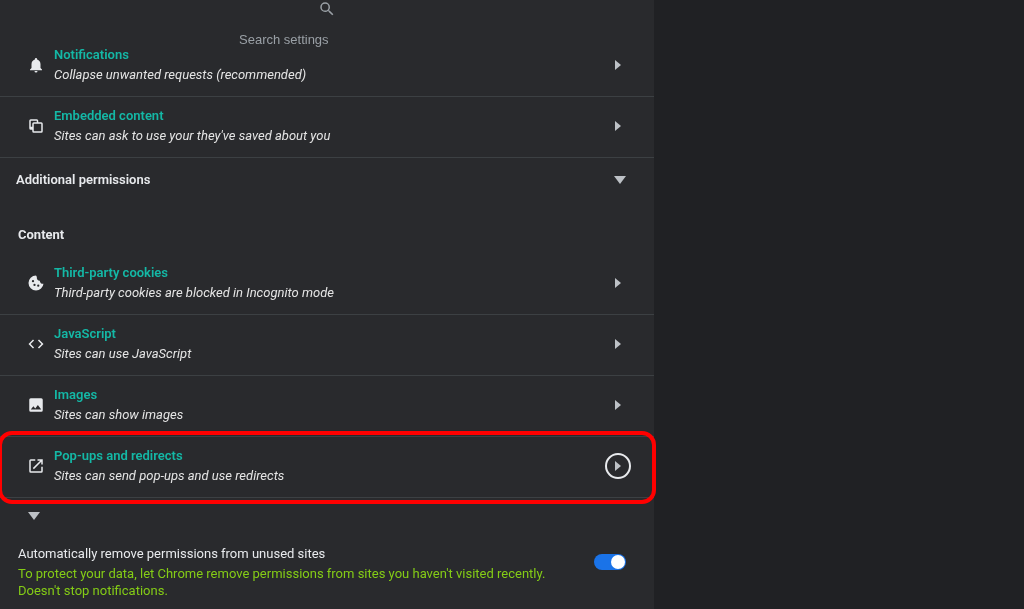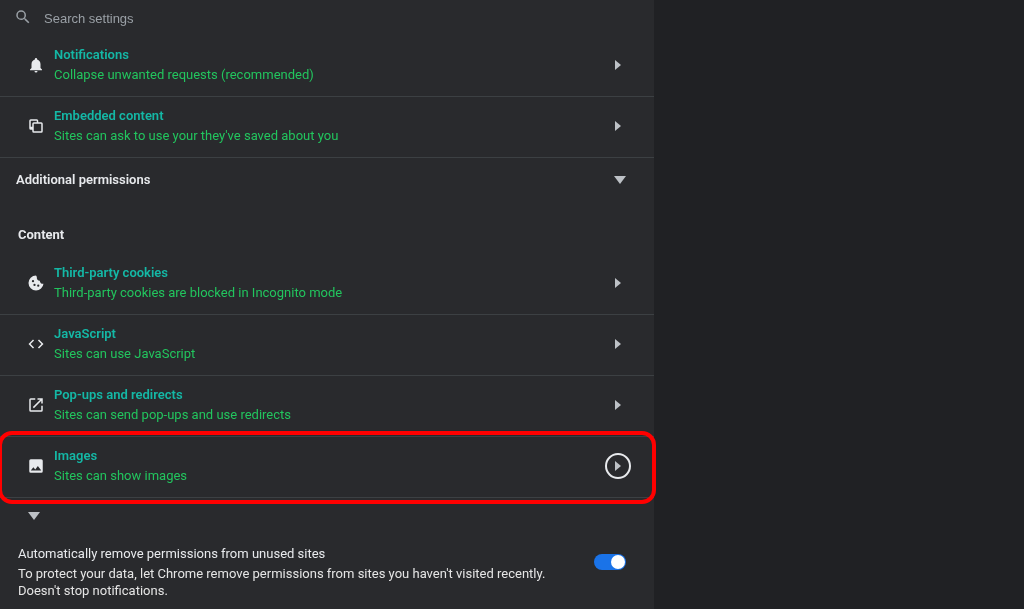--- a/index.html
+++ b/index.html
@@ -19,20 +19,21 @@
     background: #292a2d;
     position: relative;
     box-sizing: border-box;
   }
   .searchbar {
     display: flex;
     align-items: center;
     height: 36px;
     padding: 0 14px;
     gap: 10px;
+    flex-direction: column;
   }
   .searchbar svg { fill: #9aa0a6; width: 18px; height: 18px; flex: 0 0 auto; }
   .search-input {
     background: transparent;
     border: none;
     outline: none;
     color: #e8eaed;
     font-size: 13px;
     flex: 1;
   }
@@ -56,24 +57,25 @@
   }
   .row .icon-slot svg { width: 18px; height: 18px; fill: #e8eaed; }
   .row .texts { flex: 1; padding-right: 8px; }
   .row .title {
     color: #14b8a6;
     font-size: 13px;
     font-weight: 600;
     line-height: 18px;
   }
   .row .sub {
-    color: #22c55e;
+    color: #e5e5e5;
     font-size: 13px;
     line-height: 18px;
     margin-top: 2px;
+    font-style: italic;
   }
   .row .tail {
     width: 36px;
     display: flex;
     justify-content: center;
     align-items: center;
   }
   .row .tail svg.chev { width: 6px; height: 10px; fill: #bdc1c6; }
   .expander-row {
     display: flex;
@@ -118,21 +120,21 @@
     display: flex;
     align-items: flex-start;
   }
   .auto-remove .texts { flex: 1; padding-right: 16px; }
   .auto-remove .title {
     color: #e8eaed;
     font-size: 13px;
     font-weight: 400;
   }
   .auto-remove .sub {
-    color: #e5e5e5;
+    color: #84cc16;
     font-size: 13px;
     margin-top: 4px;
     line-height: 17px;
   }
   .toggle {
     width: 32px;
     height: 16px;
     background: #1a73e8;
     border-radius: 10px;
     position: relative;
@@ -237,48 +239,48 @@
       <div class="title">JavaScript</div>
       <div class="sub">Sites can use JavaScript</div>
     </div>
     <span class="tail">
       <svg class="chev" viewBox="0 0 6 10">
           <path d="M0 0l6 5-6 5z"></path>
         </svg>
     </span>
   </div>
 
+  <div class="row">
+    <span class="icon-slot">
+      <svg viewBox="0 0 24 24">
+          <path d="M21 19V5a2 2 0 00-2-2H5a2 2 0 00-2 2v14a2 2 0 002 2h14a2 2 0 002-2zM8.5 13.5l2.5 3 3.5-4.5L19 18H5l3.5-4.5z"></path>
+        </svg>
+    </span>
+    <div class="texts">
+      <div class="title">Images</div>
+      <div class="sub">Sites can show images</div>
+    </div>
+    <span class="tail">
+      <svg class="chev" viewBox="0 0 6 10">
+          <path d="M0 0l6 5-6 5z"></path>
+        </svg>
+    </span>
+  </div>
+
   <div class="row" id="popups-row">
     <span class="icon-slot">
       <svg viewBox="0 0 24 24">
           <path d="M19 19H5V5h6V3H5a2 2 0 00-2 2v14a2 2 0 002 2h14a2 2 0 002-2v-6h-2v6zM14 3v2h3.59L7.76 14.83l1.41 1.41L19 6.41V10h2V3h-7z"></path>
         </svg>
     </span>
     <div class="texts">
       <div class="title">Pop-ups and redirects</div>
       <div class="sub">Sites can send pop-ups and use redirects</div>
     </div>
     <span class="tail" id="popups-tail">
-      <svg class="chev" viewBox="0 0 6 10">
-          <path d="M0 0l6 5-6 5z"></path>
-        </svg>
-    </span>
-  </div>
-
-  <div class="row">
-    <span class="icon-slot">
-      <svg viewBox="0 0 24 24">
-          <path d="M21 19V5a2 2 0 00-2-2H5a2 2 0 00-2 2v14a2 2 0 002 2h14a2 2 0 002-2zM8.5 13.5l2.5 3 3.5-4.5L19 18H5l3.5-4.5z"></path>
-        </svg>
-    </span>
-    <div class="texts">
-      <div class="title">Images</div>
-      <div class="sub">Sites can show images</div>
-    </div>
-    <span class="tail">
       <svg class="chev" viewBox="0 0 6 10">
           <path d="M0 0l6 5-6 5z"></path>
         </svg>
     </span>
   </div>
 
   <div class="expander-row">
     <span class="tail">
       <svg viewBox="0 0 12 8">
           <path d="M0 0l6 8 6-8z"></path>

